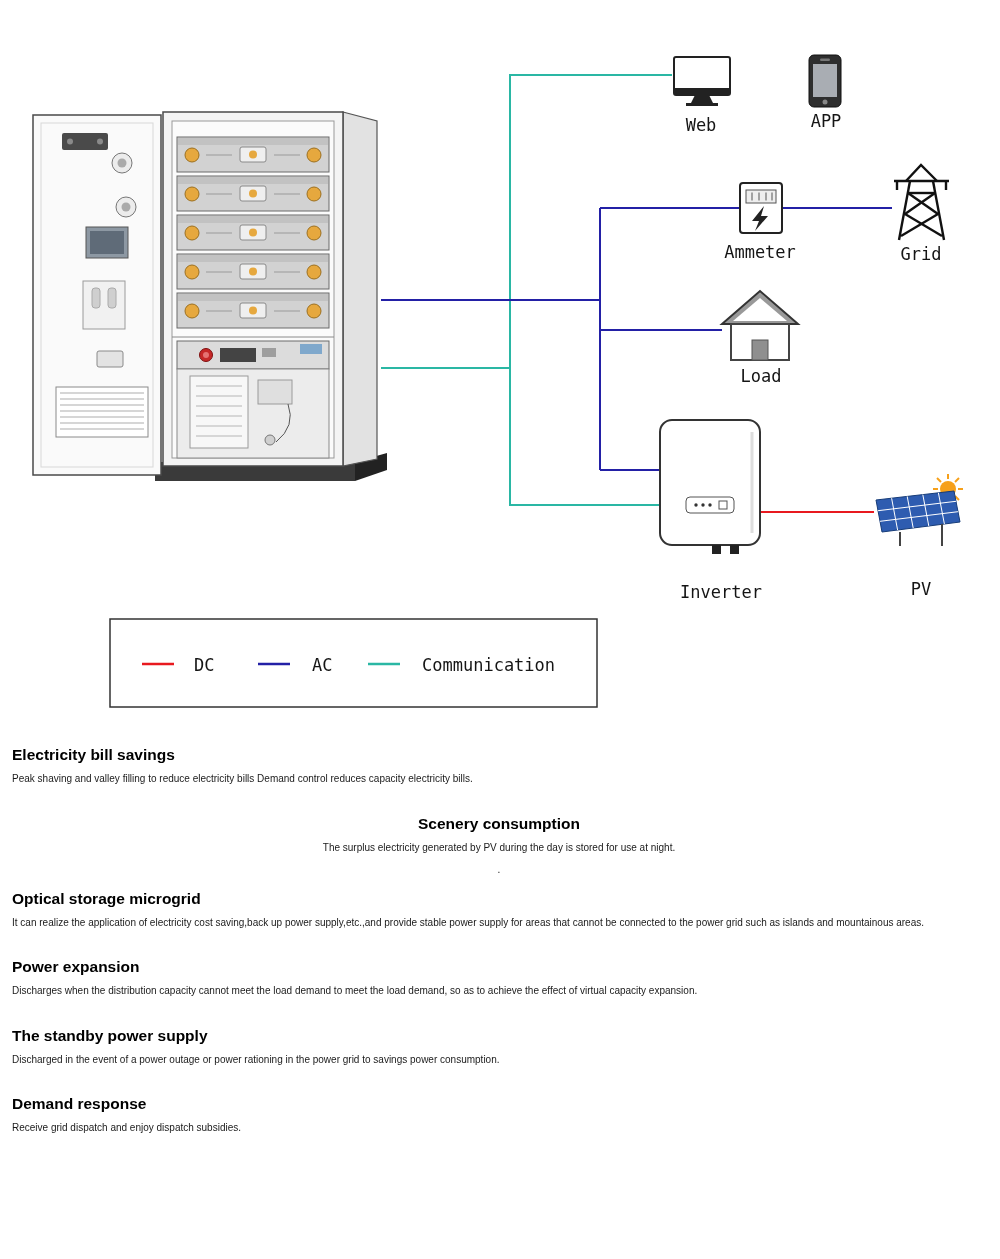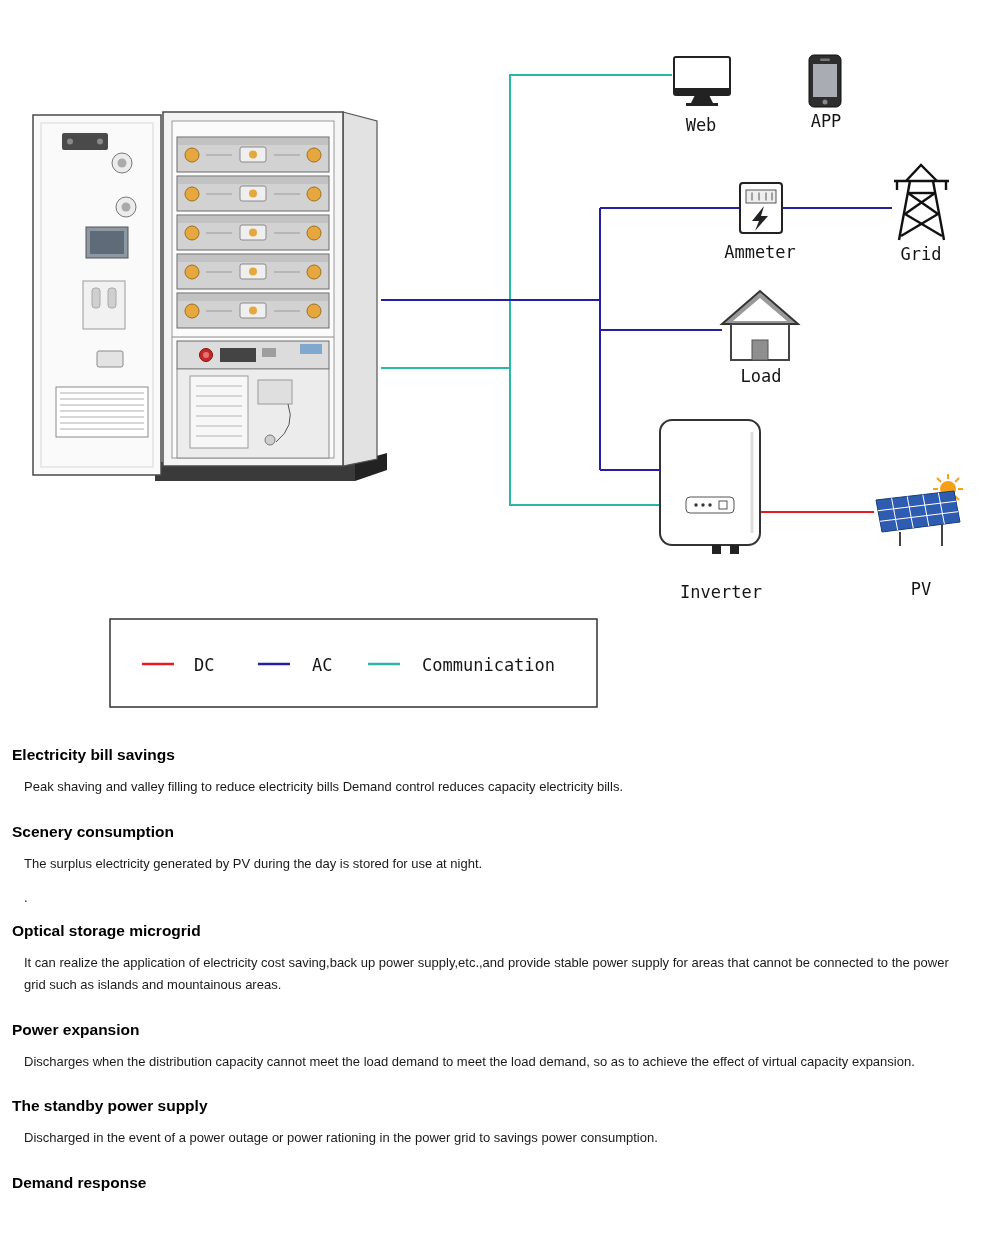--- a/index.html
+++ b/index.html
@@ -1,23 +1,23 @@
 <!DOCTYPE html>
 <html><head>
 <meta charset="utf-8">
 <style>
   html,body{margin:0;padding:0;background:#ffffff;}
   body{width:1000px;height:1259px;font-family:"Liberation Sans",sans-serif;color:#1a1a1a;overflow:hidden;}
   .diagram-wrap{width:796px;height:732px;position:relative;}
   svg text{font-family:"DejaVu Sans Mono",monospace;font-size:17px;fill:#151515;}
   .features{padding:14px 14px 0 12px;}
   .feature{margin-bottom:24px;}
-  .feature--tight{margin-bottom:8px;}
+  .feature--tight{margin-bottom:8px;text-align:center;}
   .feature h3{font-size:15.5px;font-weight:700;margin:0 0 4px 0;color:#000;}
-  .feature p{font-size:13px;line-height:22.5px;margin:12px;color:#1a1a1a;}
+  .feature p{font-size:10px;line-height:22.5px;margin:0;color:#1a1a1a;}
 </style>
 </head>
 <body>
 
 <div class="diagram-wrap">
 <svg width="1000" height="732" viewBox="0 0 1000 732">
 
   <defs>
     <g id="bat-module">
       <rect x="177" y="0" width="152" height="35" fill="#d2d2d2" stroke="#6a6a6a"></rect>
@@ -239,15 +239,16 @@
     <p>Discharges when the distribution capacity cannot meet the load demand to meet the load demand, so as to achieve the effect of virtual capacity expansion.</p>
   </section>
 
   <section class="feature">
     <h3>The standby power supply</h3>
     <p>Discharged in the event of a power outage or power rationing in the power grid to savings power consumption.</p>
   </section>
 
   <section class="feature">
     <h3>Demand response</h3>
+    <p>Receive grid dispatch and enjoy dispatch subsidies.</p>
   </section>
 
 </main>
 
 </body></html>

